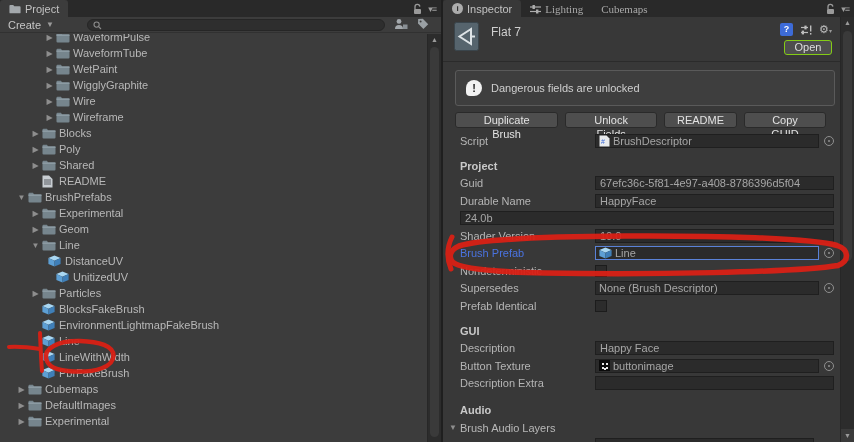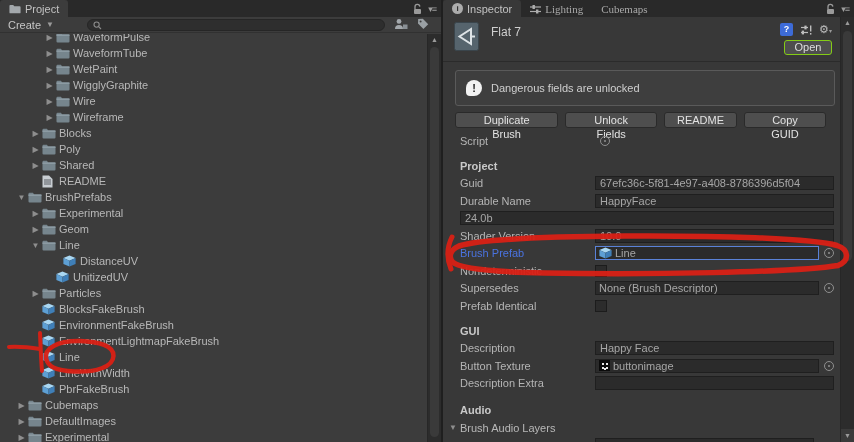--- a/index.html
+++ b/index.html
@@ -264,21 +264,21 @@
           <div class="trow" style="padding-left: 29px;">
             <span class="arrow">▼</span>
             <span class="ticon">
               <svg class="icon-inline" width="14" height="11" viewBox="0 0 14 11">
                 <path d="M0.5 1.8 a1 1 0 0 1 1 -1 h3.4 l1.3 1.6 h6.3 a1 1 0 0 1 1 1 v6.1 a1 1 0 0 1 -1 1 H1.5 a1 1 0 0 1 -1 -1 z" fill="#76858d"></path>
                 <rect x="0.5" y="2.4" width="13" height="1.6" fill="#8c9ba3"></rect>
               </svg>
             </span>
             <span class="tlabel">Line</span>
           </div>
-          <div class="trow" style="padding-left: 50px;">
+          <div class="trow" style="padding-left: 35px;">
             <span class="arrow"></span>
             <span class="ticon">
               <svg class="icon-inline" width="13" height="12" viewBox="0 0 13 12">
                 <polygon points="6.5,0.4 12.6,3.1 6.5,5.8 0.4,3.1" fill="#a9d7f2"></polygon>
                 <polygon points="0.4,3.1 6.5,5.8 6.5,11.6 0.4,8.9" fill="#5d9fd4"></polygon>
                 <polygon points="12.6,3.1 6.5,5.8 6.5,11.6 12.6,8.9" fill="#3f7fb8"></polygon>
               </svg>
             </span>
             <span class="tlabel">DistanceUV</span>
           </div>
@@ -306,31 +306,20 @@
           <div class="trow" style="padding-left: 29px;">
             <span class="arrow"></span>
             <span class="ticon">
               <svg class="icon-inline" width="13" height="12" viewBox="0 0 13 12">
                 <polygon points="6.5,0.4 12.6,3.1 6.5,5.8 0.4,3.1" fill="#a9d7f2"></polygon>
                 <polygon points="0.4,3.1 6.5,5.8 6.5,11.6 0.4,8.9" fill="#5d9fd4"></polygon>
                 <polygon points="12.6,3.1 6.5,5.8 6.5,11.6 12.6,8.9" fill="#3f7fb8"></polygon>
               </svg>
             </span>
             <span class="tlabel">BlocksFakeBrush</span>
-          </div>
-          <div class="trow" style="padding-left: 29px;">
-            <span class="arrow"></span>
-            <span class="ticon">
-              <svg class="icon-inline" width="13" height="12" viewBox="0 0 13 12">
-                <polygon points="6.5,0.4 12.6,3.1 6.5,5.8 0.4,3.1" fill="#a9d7f2"></polygon>
-                <polygon points="0.4,3.1 6.5,5.8 6.5,11.6 0.4,8.9" fill="#5d9fd4"></polygon>
-                <polygon points="12.6,3.1 6.5,5.8 6.5,11.6 12.6,8.9" fill="#3f7fb8"></polygon>
-              </svg>
-            </span>
-            <span class="tlabel">EnvironmentFakeBrush</span>
           </div>
           <div class="trow" style="padding-left: 29px;">
             <span class="arrow"></span>
             <span class="ticon">
               <svg class="icon-inline" width="13" height="12" viewBox="0 0 13 12">
                 <polygon points="6.5,0.4 12.6,3.1 6.5,5.8 0.4,3.1" fill="#a9d7f2"></polygon>
                 <polygon points="0.4,3.1 6.5,5.8 6.5,11.6 0.4,8.9" fill="#5d9fd4"></polygon>
                 <polygon points="12.6,3.1 6.5,5.8 6.5,11.6 12.6,8.9" fill="#3f7fb8"></polygon>
               </svg>
             </span>
@@ -466,20 +455,27 @@
       </div>
       <div class="btnrow">
         <button class="ubtn">Duplicate Brush</button>
         <button class="ubtn">Unlock Fields</button>
         <button class="ubtn">README</button>
         <button class="ubtn">Copy GUID</button>
       </div>
       <div id="sections-host">
           <div class="irow sec-first">
             <span class="ilabel">Script</span>
+            <div class="ofield">
+              <svg class="icon-inline" width="11" height="12" viewBox="0 0 11 12">
+                <path d="M0.5 0.5 h7 l3 3 v8 h-10 z" fill="#e8eaec"></path>
+                <text x="2" y="9" font-size="7" fill="#3d6bd8" font-family="sans-serif">#</text>
+              </svg>
+              <span>BrushDescriptor</span>
+            </div>
             <span class="picker"></span>
           </div>
           <div class="sec-h">Project</div>
           <div class="irow">
             <span class="ilabel">Guid</span>
             <div class="tfield">67efc36c-5f81-4e97-a408-8786396d5f04</div>
           </div>
           <div class="irow">
             <span class="ilabel">Durable Name</span>
             <div class="tfield">HappyFace</div>

